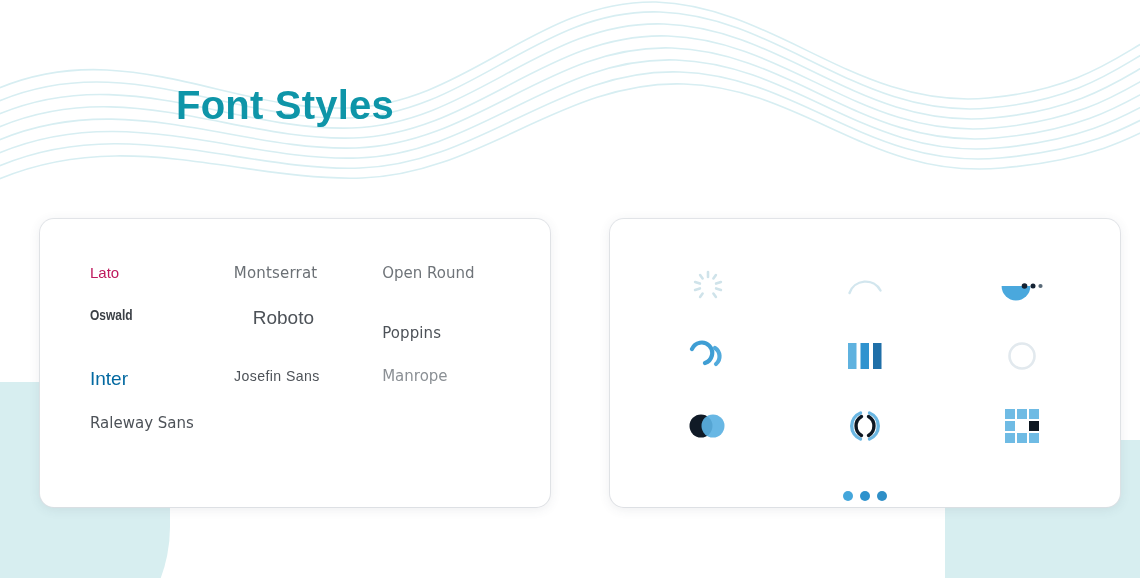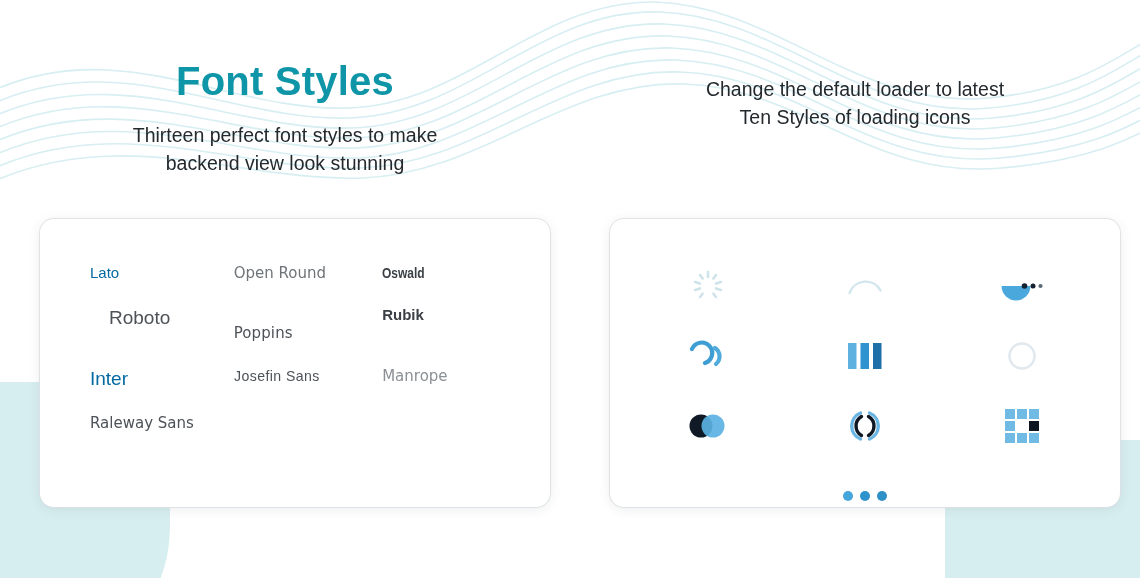--- a/index.html
+++ b/index.html
@@ -54,21 +54,21 @@
   
   .columns {
     position: relative;
     display: flex;
     width: 1140px;
     height: 578px;
   }
   .col {
     width: 570px;
     position: relative;
-    padding-top: 58px;
+    padding-top: 82px;
   }
 
   .heading {
     margin: 0;
     text-align: center;
     font-size: 40px;
     line-height: 1.16;
     font-weight: bold;
     color: #0e95a8;
     letter-spacing: 0.2px;
@@ -109,21 +109,21 @@
     grid-template-columns: 1.22fr 1.26fr 1fr;
     row-gap: 22px;
     column-gap: 0;
   }
   .font-item {
     font-size: 15.5px;
     color: #4a4f55;
     line-height: 1.35;
     white-space: nowrap;
   }
-  .f-lato       { font-family: "Liberation Sans", sans-serif; font-size: 15px; color: #0369a1; }
+  .f-lato       { font-family: "Liberation Sans", sans-serif; font-size: 15px; color: #be185d; }
   .f-oswald     { font-family: "Liberation Sans Narrow", "Liberation Sans", sans-serif;
                   font-weight: bold; font-size: 15px; transform: scaleX(0.80);
                   transform-origin: left center; color: #3b4046; }
   .f-poppins    { font-family: "DejaVu Sans", sans-serif; font-size: 15px; color: #4d5258; letter-spacing: 0.1px; margin-top: 18px; }
   .f-josefin    { font-family: "Liberation Sans", sans-serif; font-size: 15px; color: #4d5258;
                   letter-spacing: 0.45px; transform: scaleX(0.94); transform-origin: left center; }
   .f-nunito     { font-family: "DejaVu Sans", sans-serif; font-size: 15px; color: #4d5258; }
   .f-montserrat { font-family: "DejaVu Sans", sans-serif; font-size: 15px; color: #6b7075; letter-spacing: 0.2px; }
   .f-raleway    { font-family: "Liberation Sans", sans-serif; font-size: 15px; color: #9aa0a6; letter-spacing: 0.25px; }
   .f-rubik      { font-family: "Liberation Sans", sans-serif; font-weight: bold; font-size: 15px; color: #3b4046; }
@@ -170,53 +170,45 @@
   </svg>
 
   <div class="blob blob-left"></div>
   <div class="blob blob-right"></div>
 
   <div class="columns">
 
     <section class="col">
       <h1 class="heading">Font Styles</h1>
 
-      <p class="subheading">
-        <span>Thirteen perfect font styles to make</span><br>
-        <span>backend view look stunning</span>
-      </p>
 
       <div class="card card-fonts">
         <div class="font-grid">
           <div class="font-item f-lato">Lato</div>
+          <div class="font-item f-montserrat">Montserrat</div>
           <div class="font-item f-opensans">Open Round</div>
 
           <div class="font-item f-oswald">Oswald</div>
           <div class="font-item f-roboto">Roboto</div>
 
           <div class="font-item f-poppins">Poppins</div>
-          <div class="font-item f-rubik">Rubik</div>
           <div class="font-item f-inter">Inter</div>
 
           <div class="font-item f-josefin">Josefin Sans</div>
           <div class="font-item f-manrope">Manrope</div>
 
           <div class="font-item f-nunito">Raleway Sans</div>
           <div></div>
           <div></div>
         </div>
       </div>
     </section>
 
     <section class="col">
 
-      <p class="subheading">
-        <span>Change the default loader to latest</span><br>
-        <span>Ten Styles of loading icons</span>
-      </p>
 
       <div class="card card-loaders">
         <div class="loader-grid">
 
           <div class="loader-cell">
             <svg width="36" height="36" viewBox="0 0 36 36">
               <g stroke="#cfe3ea" stroke-width="2.6" stroke-linecap="round">
                 <line x1="18" y1="4" x2="18" y2="9"></line>
                 <line x1="25.9" y1="7.1" x2="23.4" y2="10.5"></line>
                 <line x1="30.9" y1="14" x2="26.1" y2="15.6"></line>

